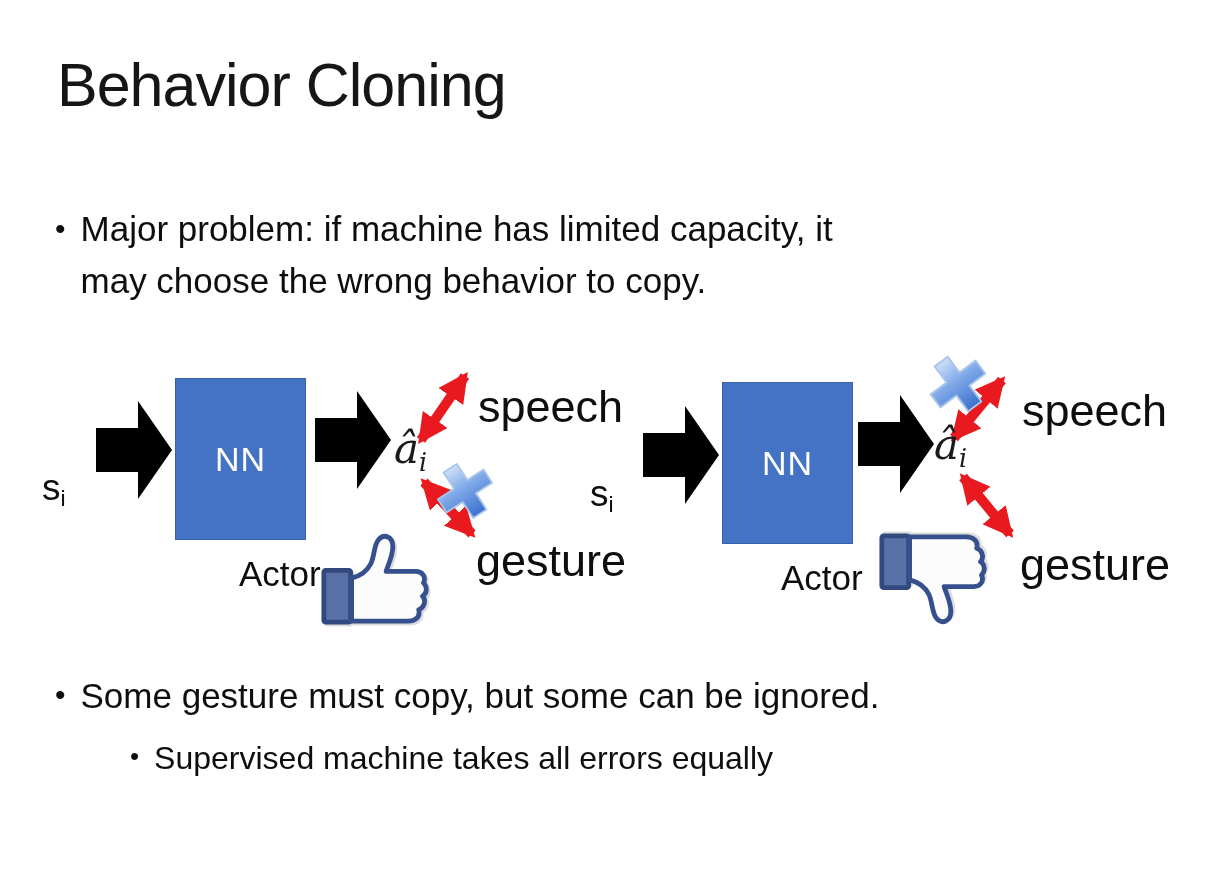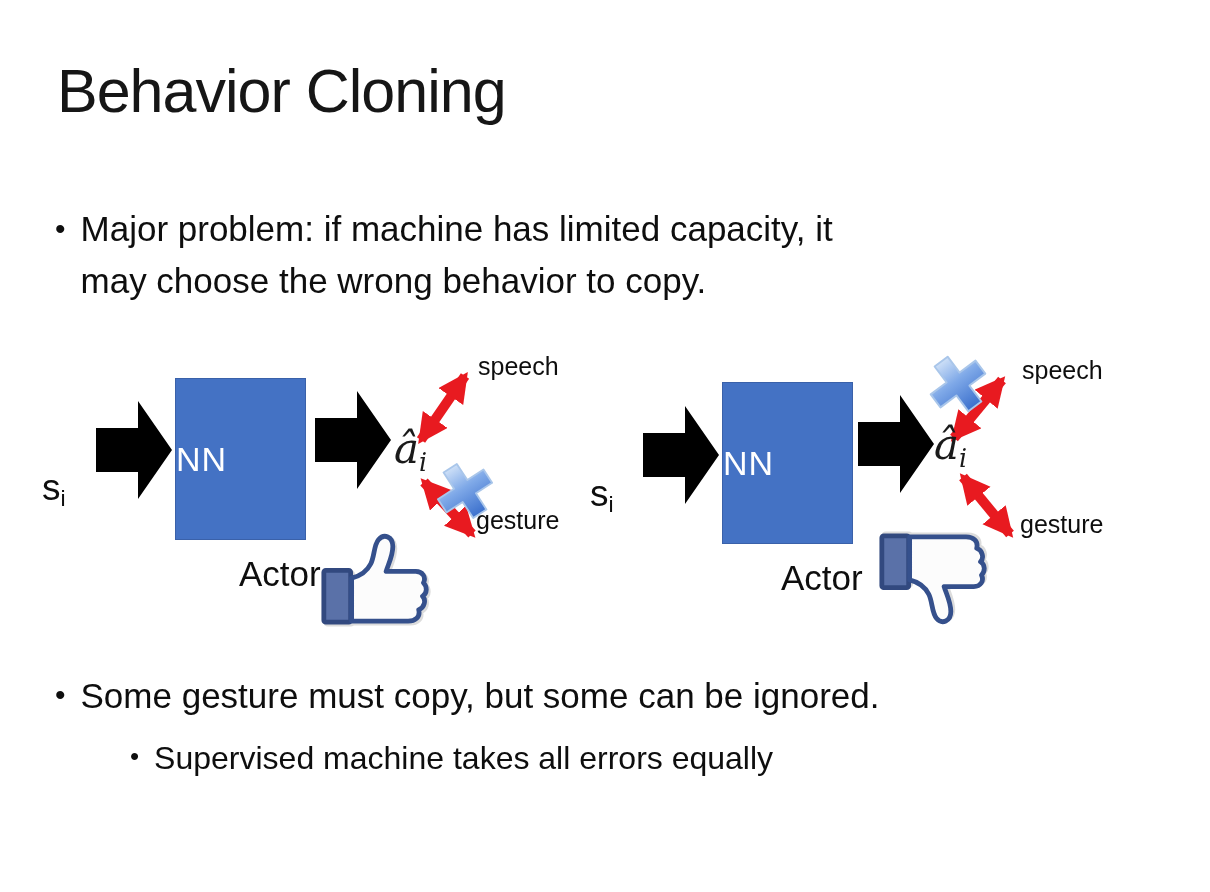--- a/index.html
+++ b/index.html
@@ -2,45 +2,45 @@
 <html><head>
 <meta charset="utf-8">
 <style>
   html,body{margin:0;padding:0;background:#ffffff;}
   #slide{
     position:relative;width:1210px;height:892px;background:#ffffff;overflow:hidden;
     font-family:"Liberation Sans","DejaVu Sans",sans-serif;color:#111111;
   }
   .abs{position:absolute;}
   .title{
-    left:57px;top:56px;font-size:61px;font-weight:400;letter-spacing:-1px;color:#161616;
+    left:57px;top:50px;font-size:61px;font-weight:400;letter-spacing:-1px;color:#161616;
     white-space:nowrap;
   }
   .bullet-row{position:absolute;display:flex;gap:15px;color:#0e0e0e;}
   .bullet-dot{flex:0 0 auto;}
   .b1{left:55px;top:203px;font-size:35px;line-height:1.48;}
   .b1 .bullet-dot{font-size:30px;line-height:1.7;}
   .b1-text{white-space:pre-line;}
   .b2{left:55px;top:676px;font-size:35px;}
   .b2 .bullet-dot{font-size:30px;line-height:1.25;}
   .sub{left:130px;top:740px;font-size:32px;}
   .sub .bullet-dot{font-size:26px;line-height:1.3;}
 
   
   .state-label{font-size:37px;color:#0e0e0e;margin-top:37px;}
   .state-label sub{font-size:0.62em;vertical-align:-0.28em;}
   .nn-box{
     background:#4472c4;border:1.5px solid #3a61a9;box-sizing:border-box;
-    display:flex;align-items:center;
+    display:flex;align-items:center;justify-content:center;
   }
   .nn-box .nn-text{color:#ffffff;font-size:34px;letter-spacing:1px;}
   .actor-label{font-size:35px;color:#0e0e0e;margin-left:43px;}
   .mathv{font-family:"DejaVu Serif","Liberation Serif",serif;font-style:italic;font-size:42px;color:#1a1a1a;}
   .mathv sub{font-size:0.6em;vertical-align:-0.3em;}
-  .side-label{font-size:25px;color:#0e0e0e;white-space:nowrap;}
+  .side-label{font-size:45px;color:#0e0e0e;white-space:nowrap;margin-top:29px;}
   svg{overflow:visible;display:block;}
 
   
   .dl-s{left:42px;top:430px;}
   .dl-arrow1{left:96px;top:398px;}
   .dl-nn{left:175px;top:378px;width:131px;height:162px;}
   .dl-arrow2{left:315px;top:388px;}
   .dl-ahat{left:394px;top:424px;}
   .dl-speech-arrow{left:407px;top:360px;}
   .dl-speech{left:478px;top:352px;}

